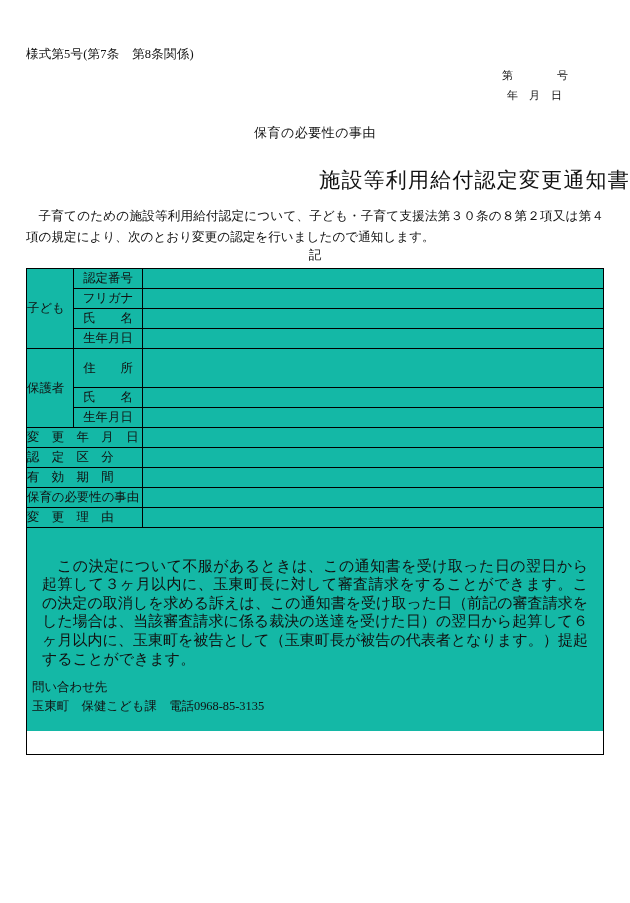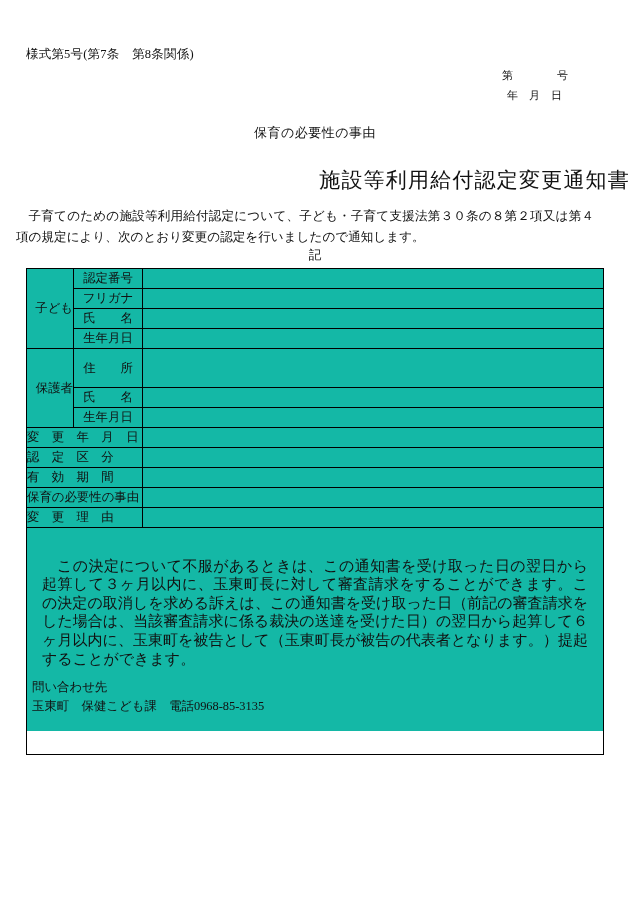--- a/index.html
+++ b/index.html
@@ -71,21 +71,21 @@
     text-align: right;
     font-size: 21px;
     font-weight: normal;
     letter-spacing: 1.2px;
     margin: 0;
   }
 
   
   .intro {
     position: absolute;
-    left: 16px;
+    left: 26px;
     top: 206px;
     width: 578px;
     font-size: 12.6px;
     line-height: 21px;
     text-align: justify;
     text-justify: inter-ideograph;
     text-indent: 1em;
   }
 
   .ki-mark {
@@ -117,21 +117,21 @@
     border: 1px solid #000;
     font-size: 12.4px;
     padding: 0;
     vertical-align: middle;
     background: #14b8a6;
   }
   table.form-table tr.first-row td { border-top: none; }
 
   .grp-label {
     width: 46px;
-    text-align: right;
+    text-align: left;
     border-left: none !important;
   }
   .sub-label {
     width: 68px;
     text-align: center;
     height: 19px;
   }
   .wide-label {
     text-align: left;
     height: 19px;

